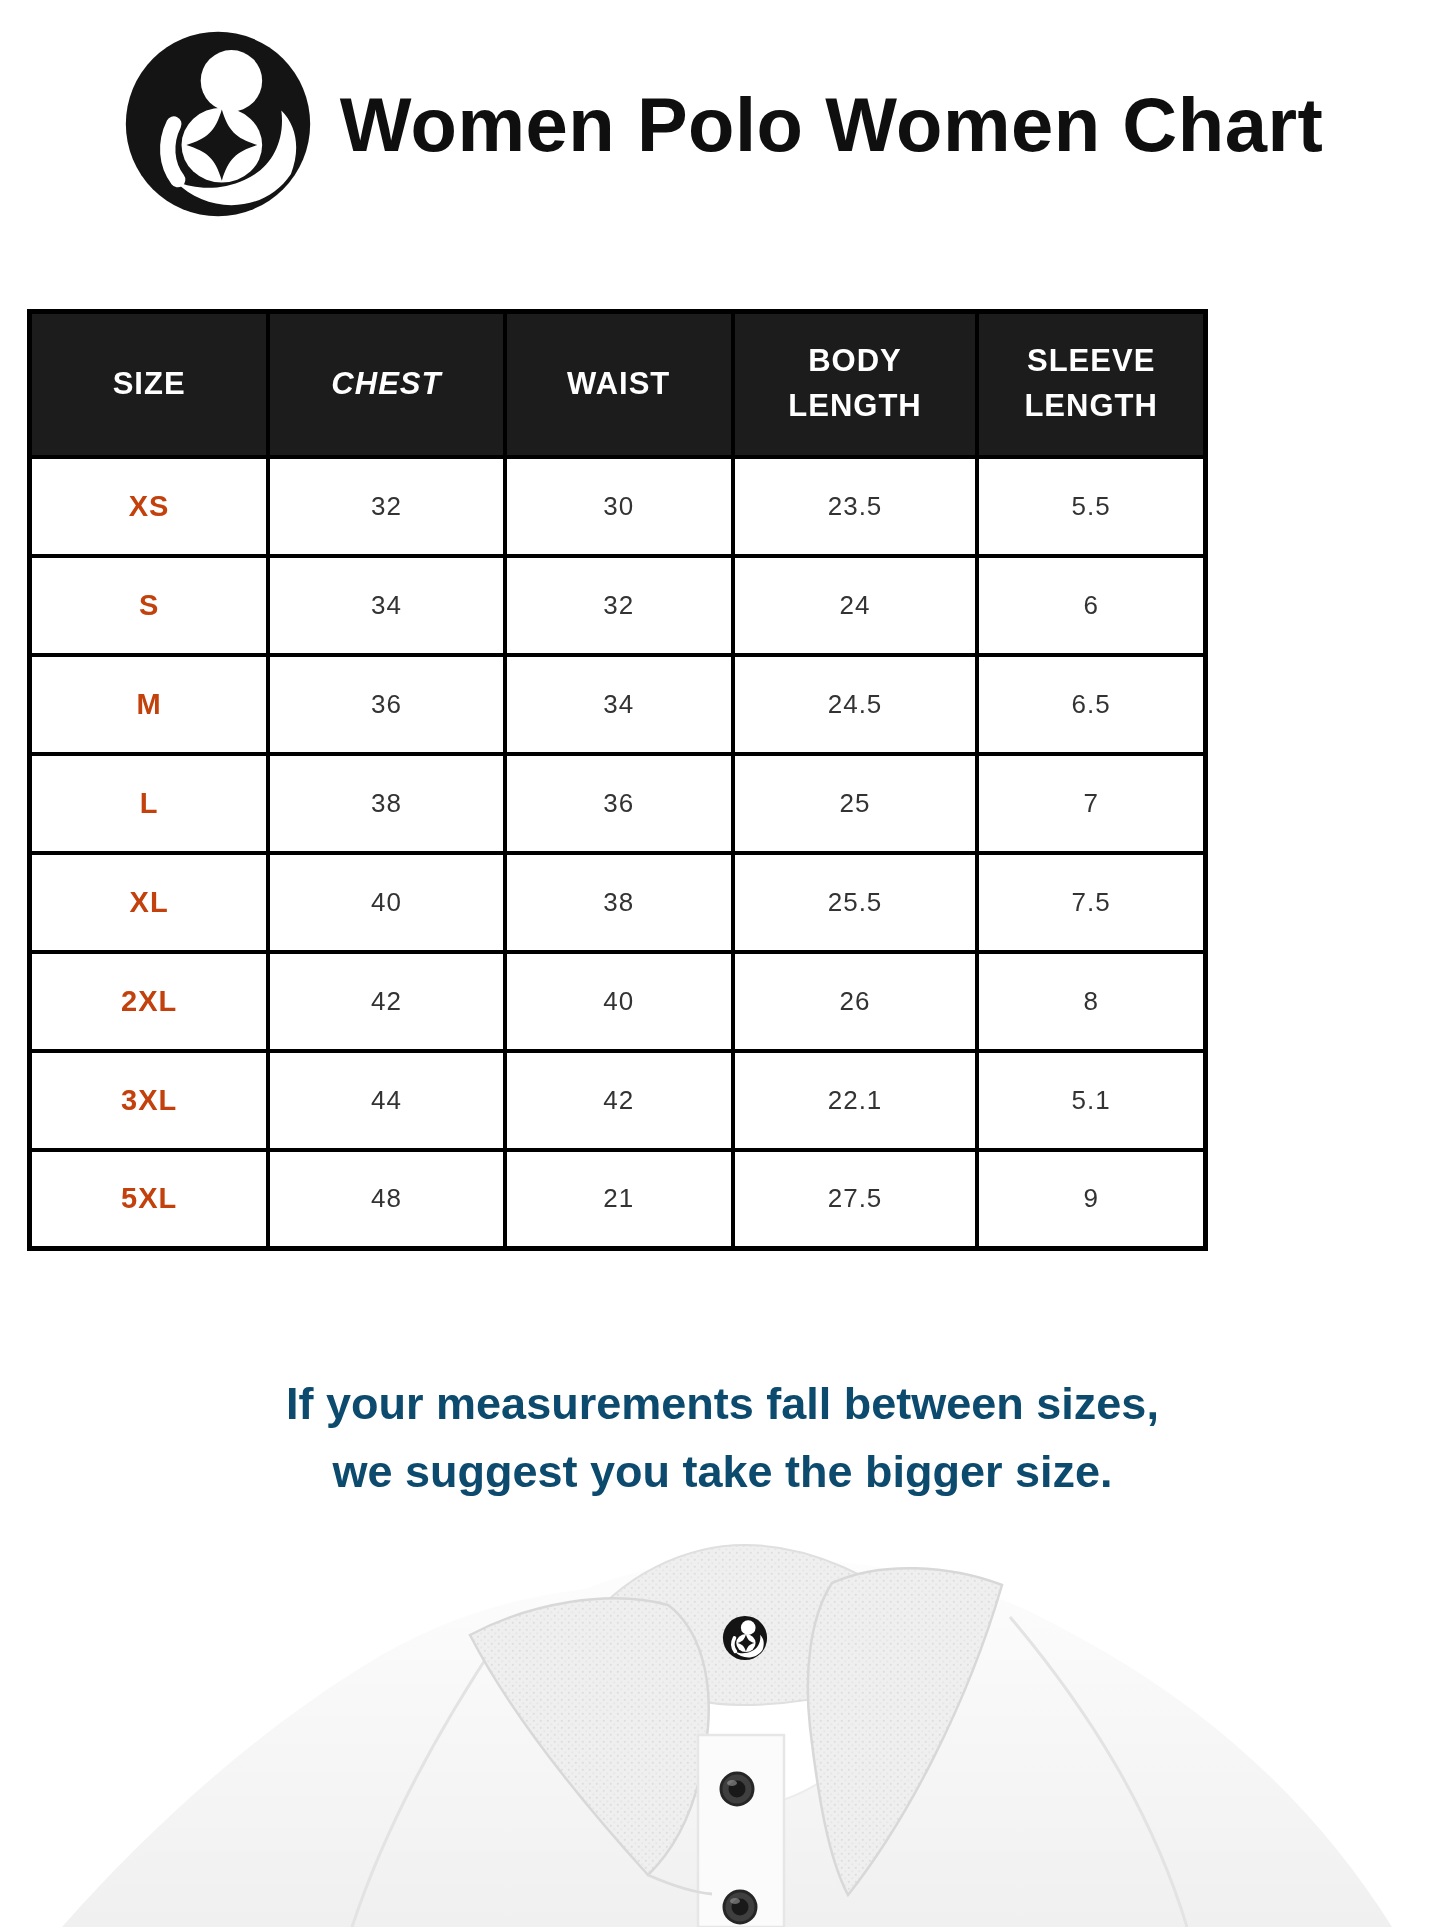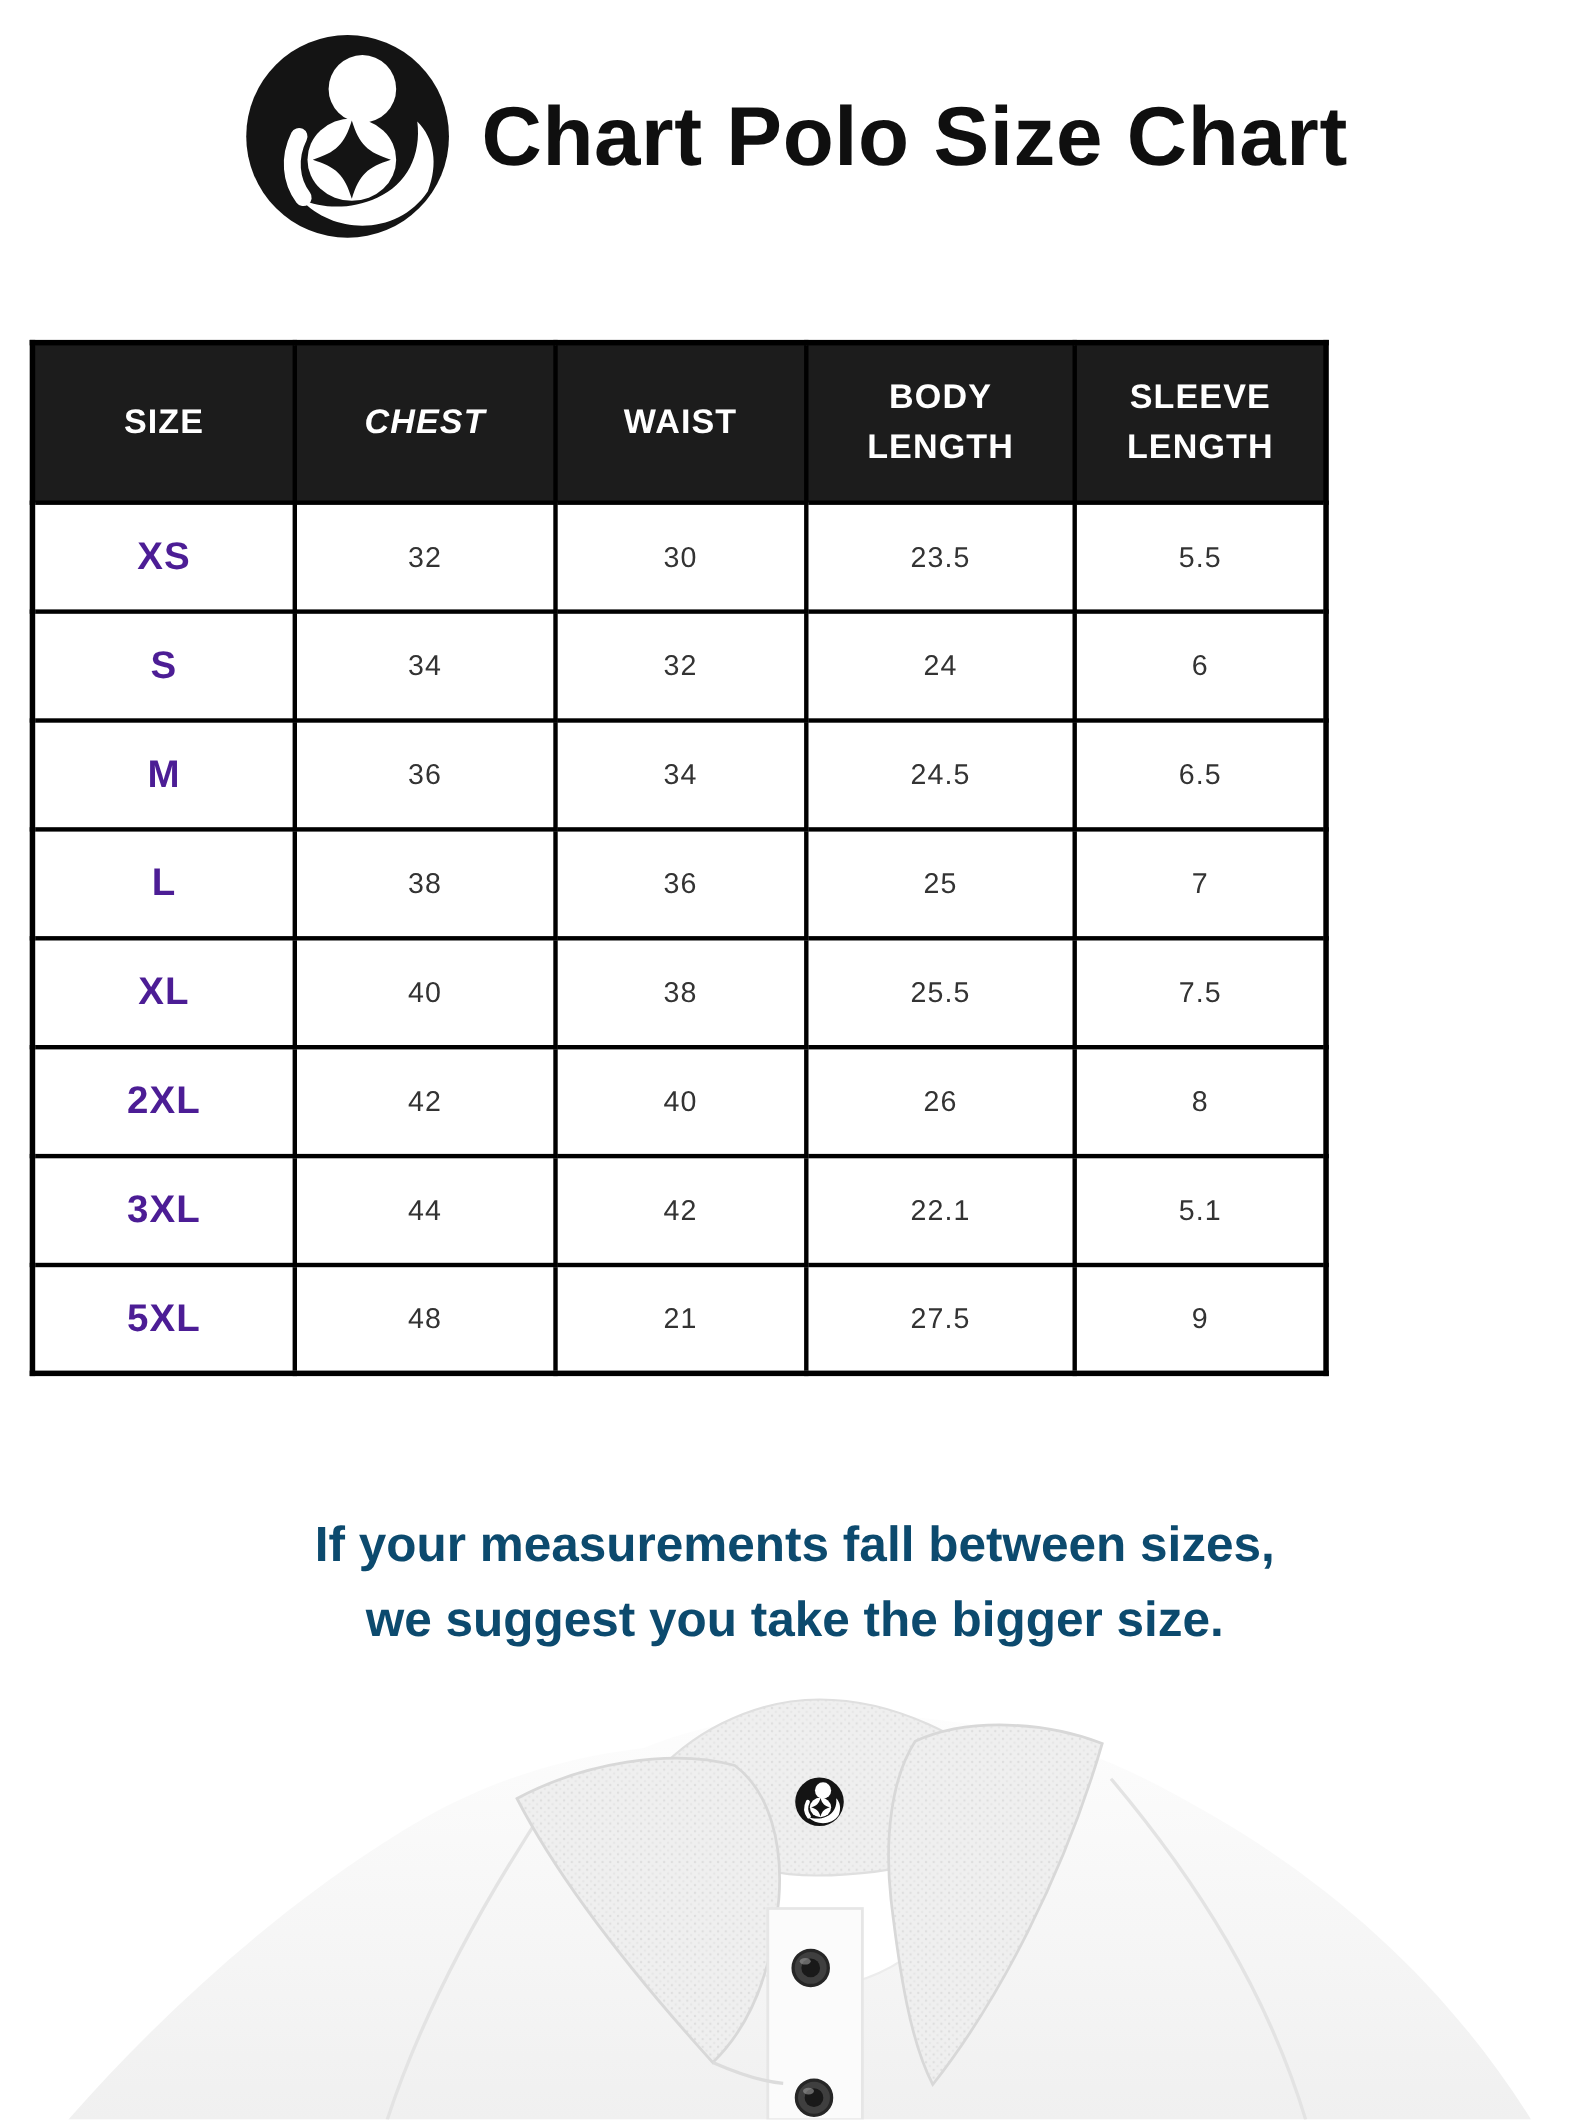--- a/index.html
+++ b/index.html
@@ -68,22 +68,22 @@
   table.size-chart td {
     height: 99px;
     background: #ffffff;
     font-size: 26px;
     font-weight: 400;
     color: #333;
     letter-spacing: 1px;
   }
   table.size-chart td.size-cell {
     font-weight: 700;
-    font-size: 35px;
-    color: #4c1d95;
+    font-size: 29px;
+    color: #c2410c;
   }
 
   
   .note {
     position: absolute;
     top: 1370px;
     left: 0; right: 0;
     text-align: center;
     font-size: 45px;
     font-weight: 700;
@@ -114,21 +114,21 @@
     <path d="M52,42.5 C55.5,54 59.5,57.5 70.5,61 C59.5,64.5 55.5,68 52,79.5 C48.5,68 44.5,64.5 33.5,61 C44.5,57.5 48.5,54 52,42.5 Z" fill="#141414"></path>
   </symbol>
 </svg>
 
 <div class="page">
 
   <div class="brand-header">
     <svg class="brand-logo" viewBox="0 0 100 100">
       <use href="#brandmark"></use>
     </svg>
-    <div class="page-title">Chart Polo Size Chart</div>
+    <div class="page-title">Women Polo Women Chart</div>
   </div>
 
   <div class="size-table-wrap">
     <table class="size-chart">
       <thead>
         <tr id="head-row">
             <th>SIZE</th>
             <th>CHEST</th>
             <th>WAIST</th>
             <th>BODY

